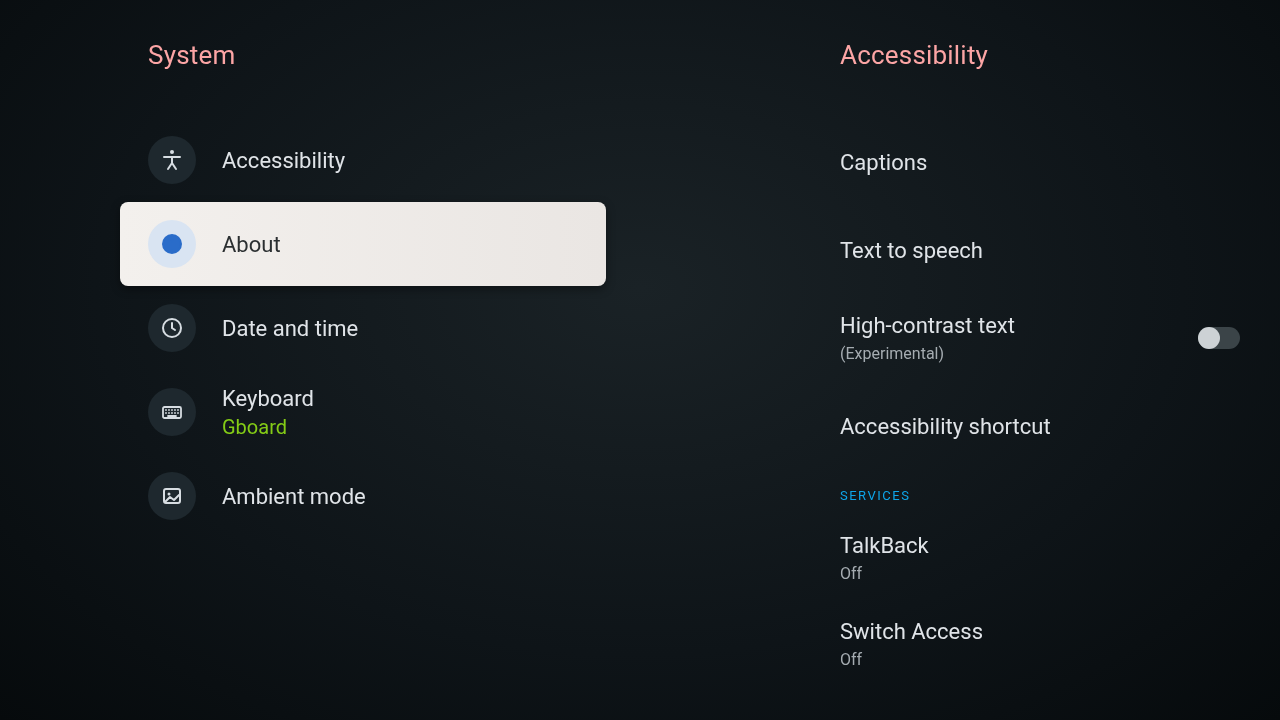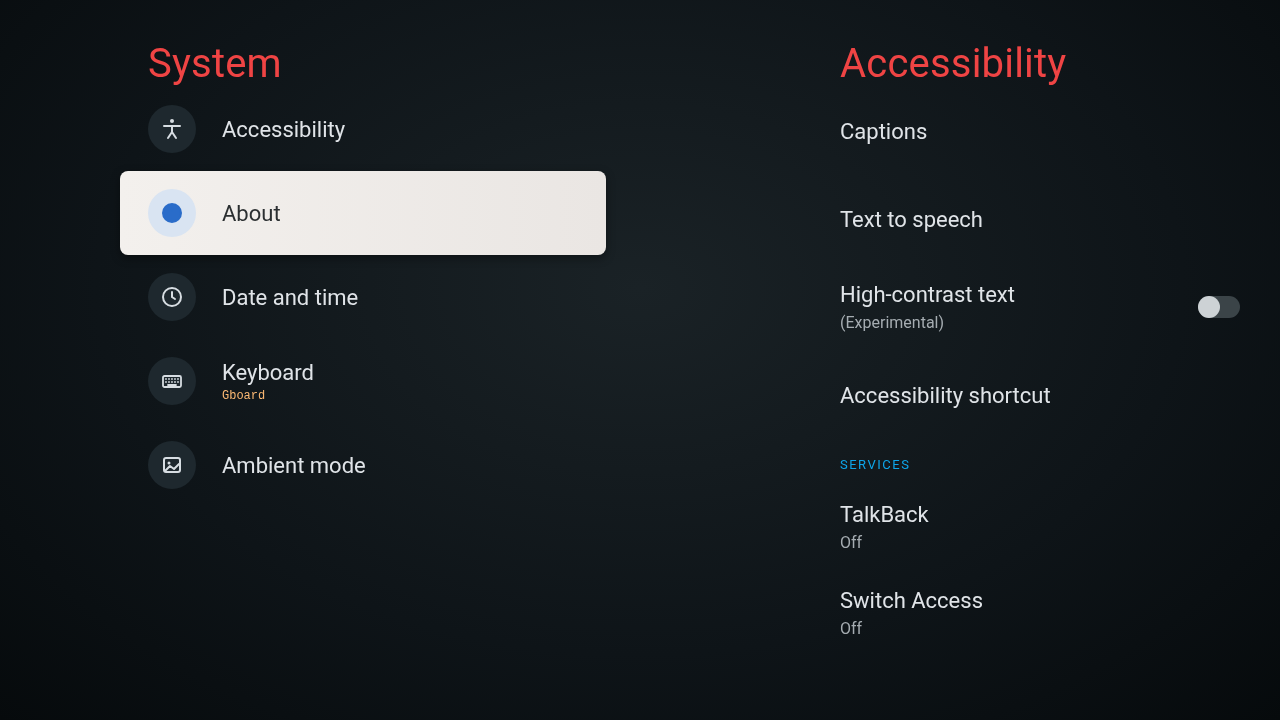--- a/index.html
+++ b/index.html
@@ -18,23 +18,24 @@
   .left-panel {
     width: 720px;
     padding: 40px 0 0 148px;
     position: relative;
   }
   .right-panel {
     flex: 1;
     padding: 40px 40px 0 120px;
   }
   .panel-title {
-    font-size: 40px;
+    font-size: 26px;
     font-weight: 400;
-    color: #ef4444;
+    color: #fca5a5;
+    margin-bottom: 48px;
     letter-spacing: 0.2px;
   }
   .menu-list { display: flex; flex-direction: column; }
   .menu-item {
     display: flex;
     align-items: center;
     height: 84px;
     padding: 0 20px 0 0;
     gap: 26px;
     border-radius: 8px;
@@ -42,21 +43,21 @@
     padding-left: 28px;
   }
   .menu-item .icon-circle {
     width: 48px; height: 48px;
     border-radius: 50%;
     background: #1e282e;
     display: flex; align-items: center; justify-content: center;
     flex-shrink: 0;
   }
   .menu-item .label { font-size: 22px; font-weight: 400; color: #e0e4e8; }
-  .menu-item .sublabel { font-size: 12px; color: #fdba74; margin-top: 4px; font-family: Liberation Mono, monospace; }
+  .menu-item .sublabel { font-size: 20px; color: #84cc16; margin-top: 4px; }
   .menu-item .text-col { display:flex; flex-direction:column; }
   .menu-item.selected {
     background: linear-gradient(90deg, #f3f0ed 0%, #eae6e3 100%);
     box-shadow: 0 3px 10px rgba(0,0,0,0.4);
     width: 486px;
   }
   .menu-item.selected .label { color: #2b2f31; }
   .menu-item.selected .icon-circle { background: #d9e4f2; }
   .menu-item.selected svg { stroke: #2a6cc9; fill: #2a6cc9; }
   svg { display:block; }

